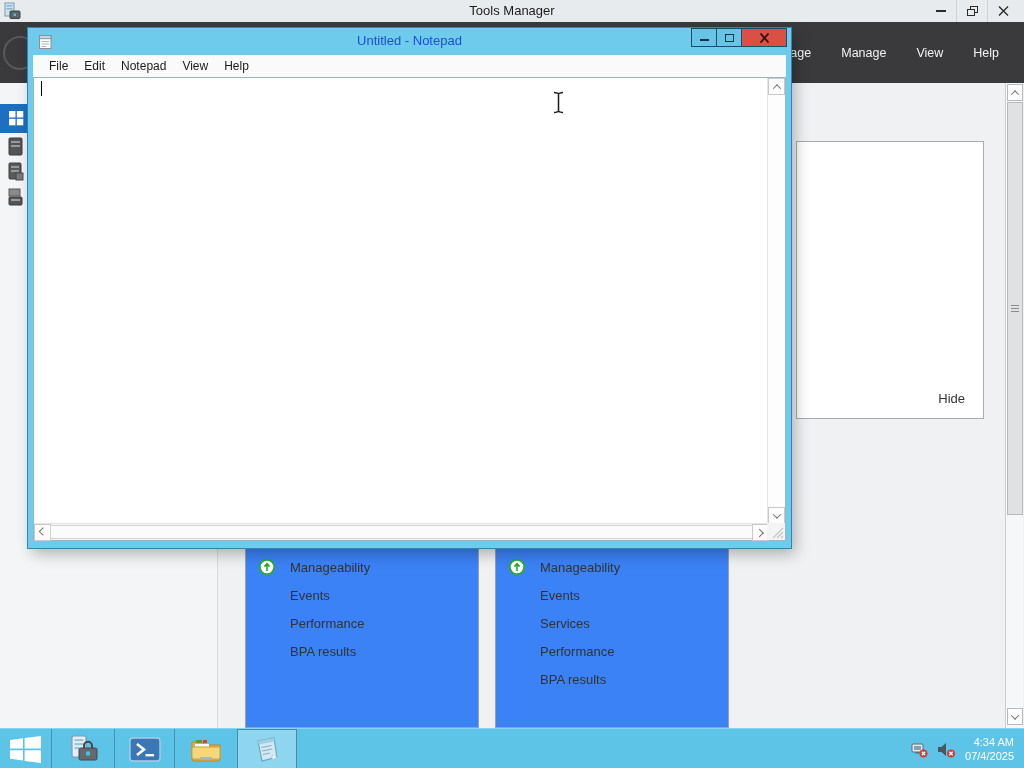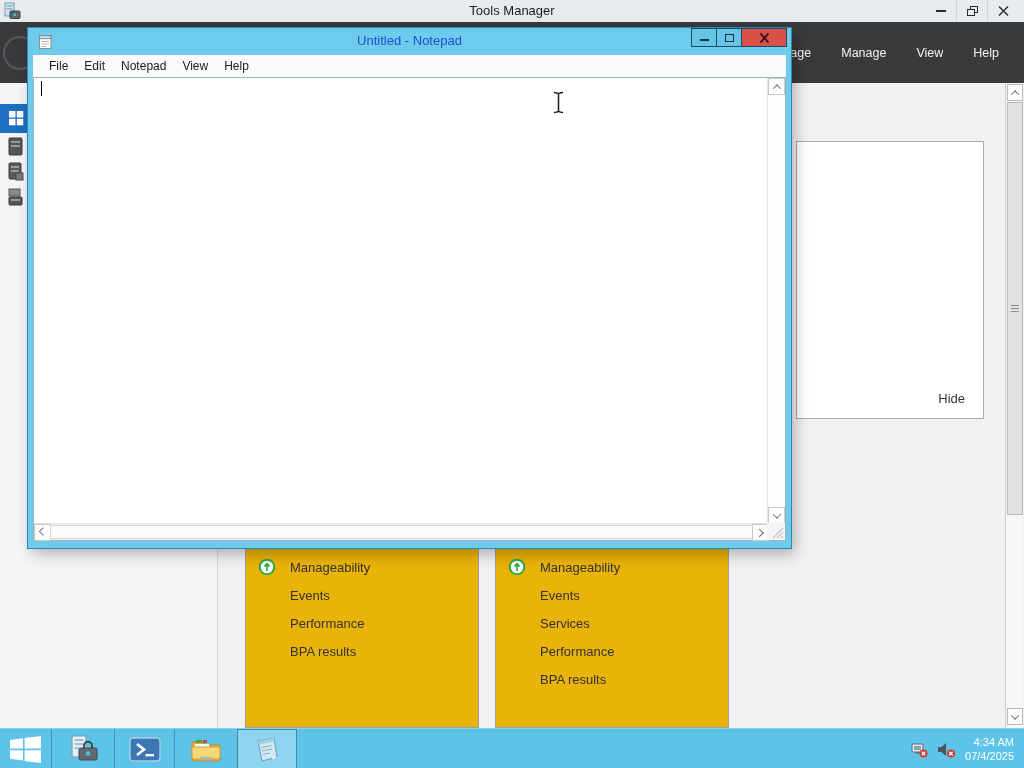--- a/index.html
+++ b/index.html
@@ -23,21 +23,21 @@
   .sm-back-circle{position:absolute;left:3px;top:14px;width:34px;height:34px;border-radius:50%;
     border:2px solid #58585c;}
   .sm-menus{position:absolute;right:10px;top:0;height:61px;display:flex;align-items:center;}
   .sm-menu-item{color:#f2f2f2;font-size:12.5px;padding:0 15px;height:61px;display:flex;align-items:center;}
 
   .sm-content{position:absolute;left:0;top:83px;width:1024px;height:645px;background:#eff1f2;}
   .sm-sidebar{position:absolute;left:0;top:0;width:218px;height:645px;background:#f4f5f6;border-right:1px solid #dadbdc;}
   .side-row-selected{position:absolute;left:0;top:21px;width:218px;height:29px;background:#1d6fbf;}
   .side-ic{position:absolute;left:7px;}
 
-  .sm-tile{position:absolute;top:447px;width:234px;height:198px;background:#eab308;border:1px solid #9d9fa1;}
+  .sm-tile{position:absolute;top:447px;width:234px;height:198px;background:#3b82f6;border:1px solid #9d9fa1;}
   .tile-1{left:245px;} .tile-2{left:495px;}
   .tile-rows{position:absolute;left:0;top:22px;right:0;}
   .tile-row{height:28px;display:flex;align-items:center;font-size:13px;color:#333;}
   .tile-row .ic{width:18px;height:18px;margin-left:12px;}
   .tile-row .spacer{width:18px;margin-left:12px;}
   .tile-row .lbl{margin-left:14px;}
 
   .hide-panel{position:absolute;left:796px;top:58px;width:188px;height:278px;background:#fff;border:1px solid #a9abad;}
   .hide-btn{position:absolute;right:18px;bottom:12px;font-size:13px;color:#333;margin-top:25px;}
 

